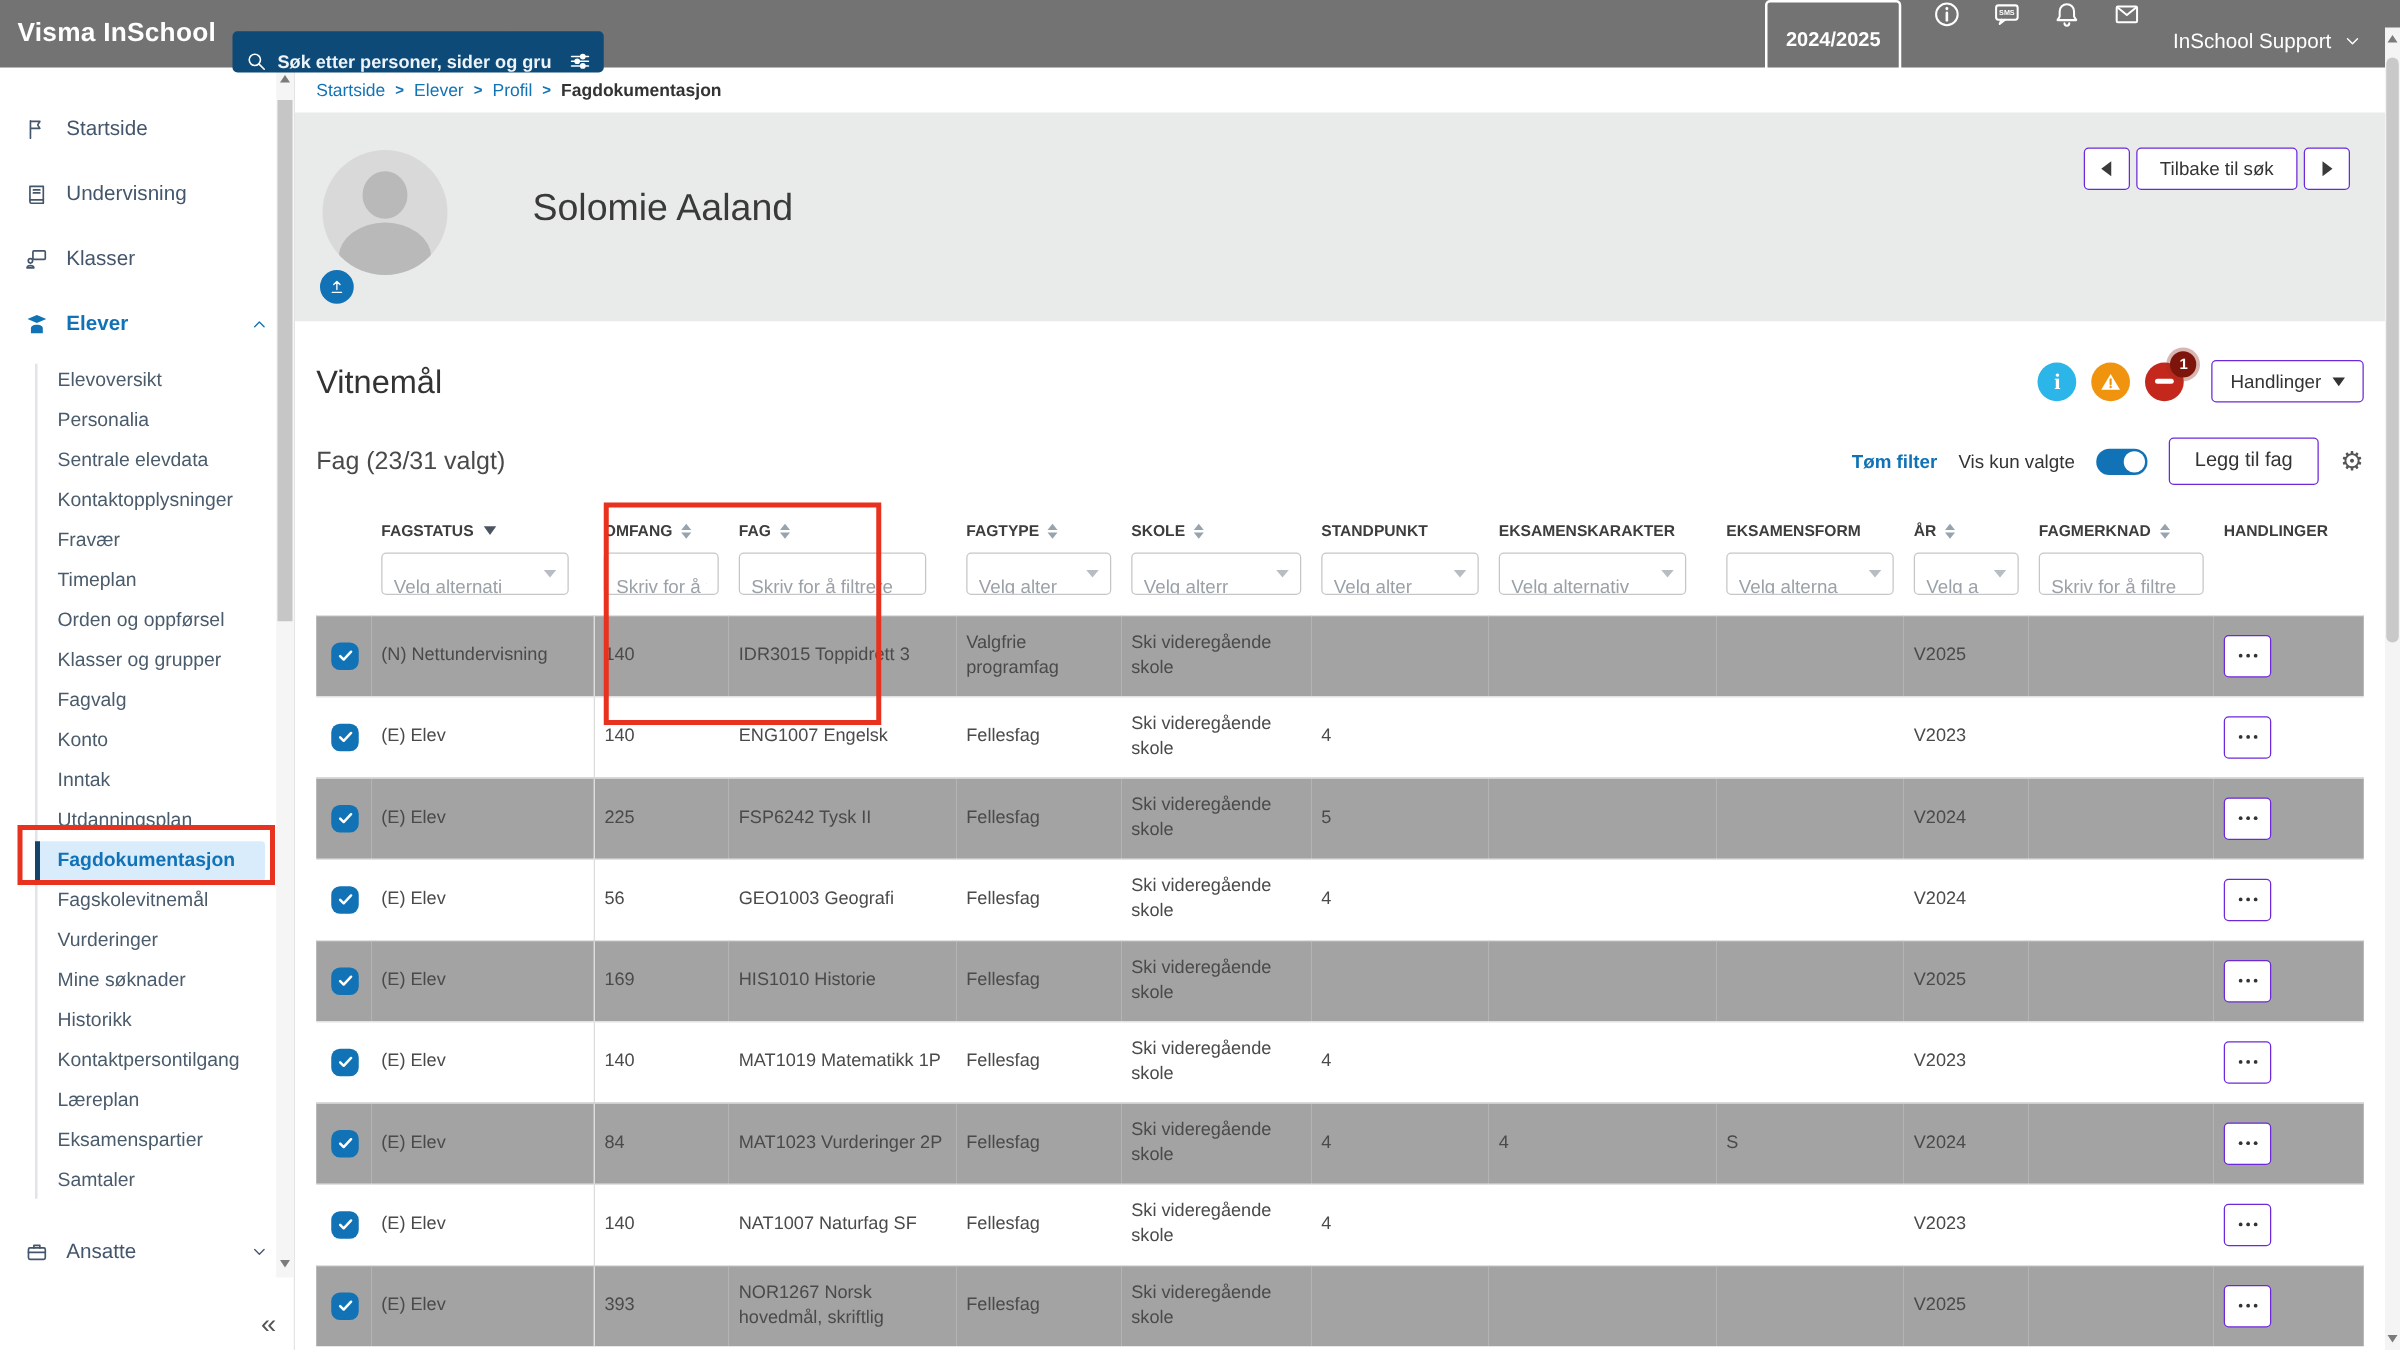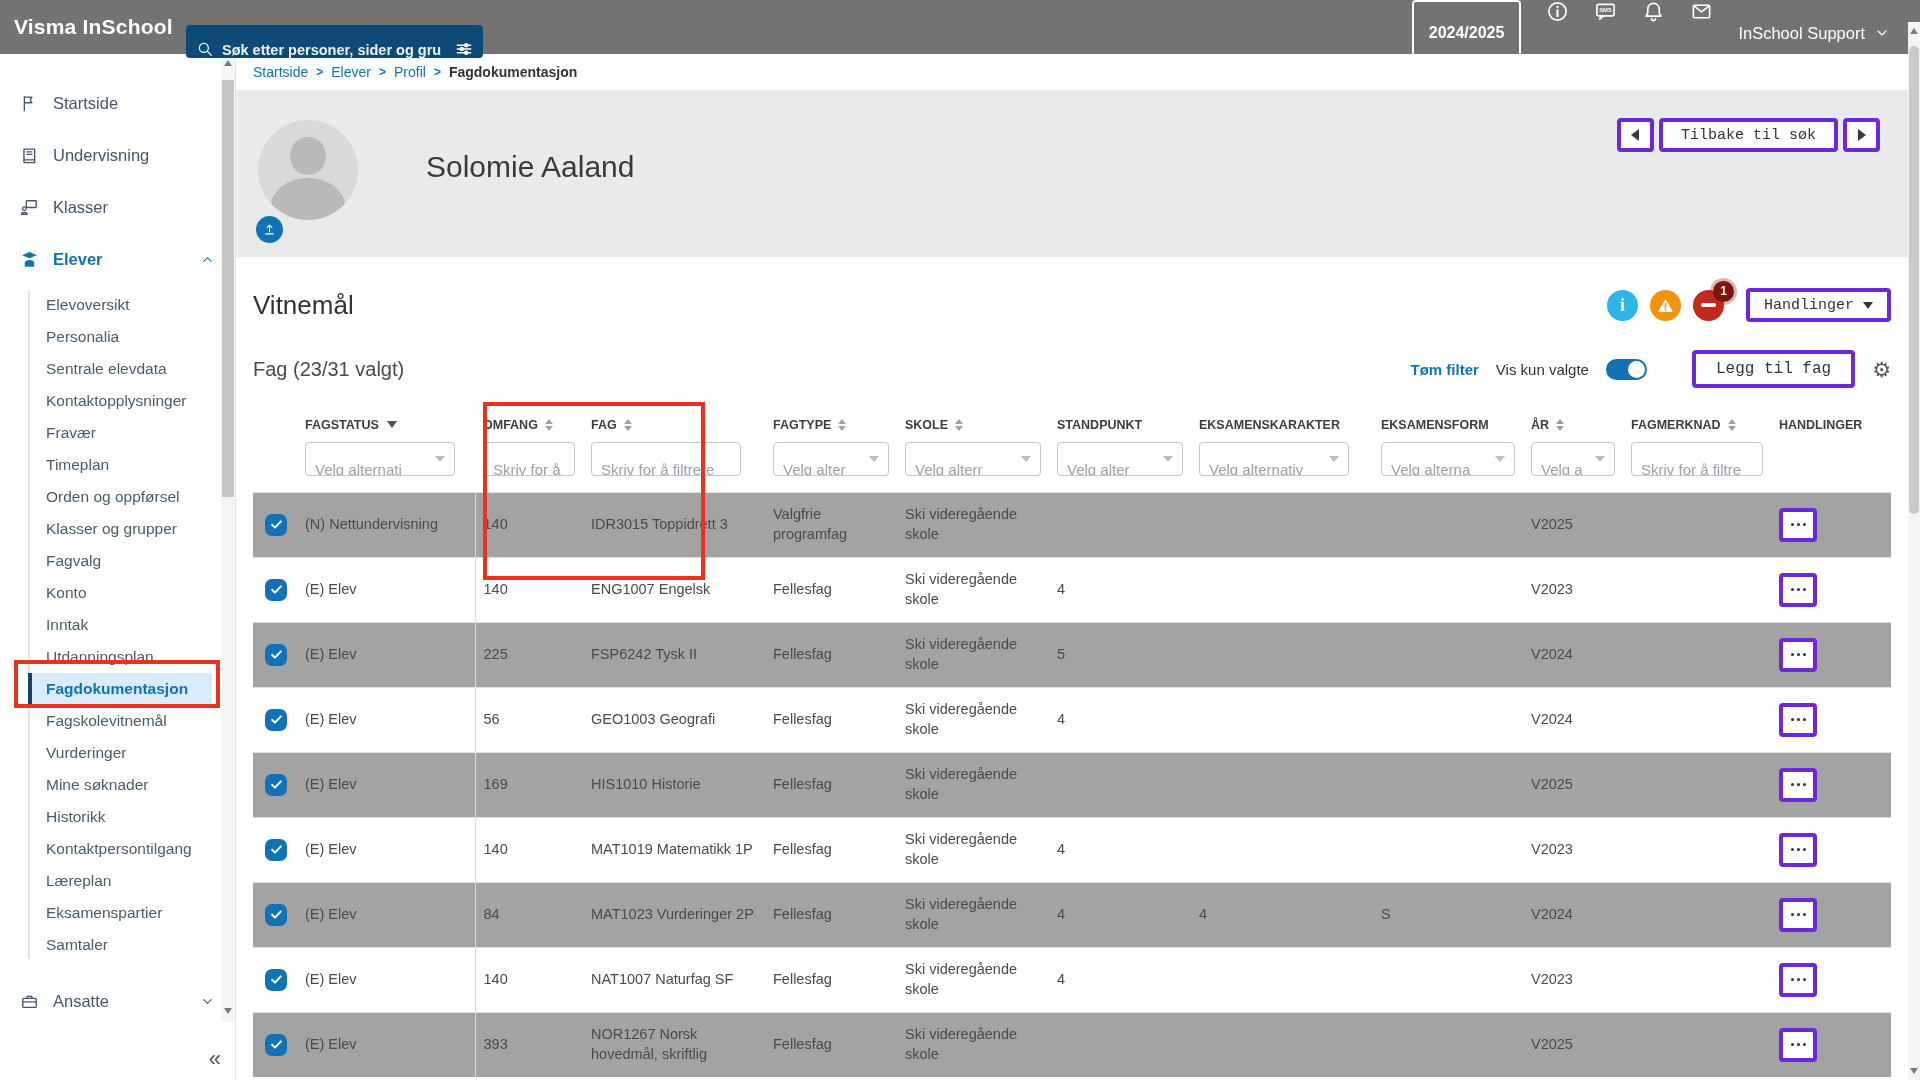--- a/index.html
+++ b/index.html
@@ -66,22 +66,22 @@
           background:#d9d9d9; overflow:hidden; }
   .avatar::before { content:''; position:absolute; left:32px; top:17px; width:36px; height:38px;
           border-radius:50%; background:#b9b9b9; }
   .avatar::after { content:''; position:absolute; left:13px; top:58px; width:74px; height:56px;
           border-radius:50% 50% 0 0; background:#b9b9b9; }
   .upload-badge { position:absolute; left:18px; top:124px; width:31px; height:31px; border-radius:50%;
           background:#1173b6; border:2px solid #e9eaea; display:flex; align-items:center; justify-content:center; cursor:pointer; }
   .profile-name { position:absolute; left:190px; top:60px; font-size:30px; font-weight:500; color:#3a3a3a; }
 
   .back-group { position:absolute; right:28px; top:28px; display:flex; gap:5px; }
-  .wbtn { background:#fff; border:4px solid #6d28d9; border-radius:4px; height:34px; color:#333;
-          font-size:15px; font-family:Liberation Mono, monospace; display:flex; align-items:center; justify-content:center; cursor:pointer; }
+  .wbtn { background:#fff; border:1px solid #6d28d9; border-radius:4px; height:34px; color:#333;
+          font-size:15px; font-family:Liberation Sans, sans-serif; display:flex; align-items:center; justify-content:center; cursor:pointer; }
   .nav-btn { width:37px; }
   .back-btn { padding:0 18px; }
   .tri-left  { width:0; height:0; border-top:6px solid transparent; border-bottom:6px solid transparent; border-right:8px solid #3a3a3a; }
   .tri-right { width:0; height:0; border-top:6px solid transparent; border-bottom:6px solid transparent; border-left:8px solid #3a3a3a; }
 
   .content { padding:0 17px; }
   .page-head { display:flex; align-items:center; margin-top:30px; height:36px; }
   .page-title { font-size:26px; font-weight:500; color:#333; }
   .status-icons { margin-left:auto; display:flex; align-items:center; gap:12px; }
   .sic { width:31px; height:31px; border-radius:50%; display:flex; align-items:center; justify-content:center; cursor:pointer; }
@@ -96,21 +96,21 @@
   .handlinger-btn { margin-left:22px; padding:0 14px; gap:9px; font-weight:400; }
   .tri-dn-sm { width:0; height:0; border-left:5px solid transparent; border-right:5px solid transparent; border-top:7px solid #333; }
 
   .fag-row { display:flex; align-items:center; margin-top:26px; height:40px; }
   .fag-title { font-size:20px; color:#4a4a4a; }
   .fag-controls { margin-left:auto; display:flex; align-items:center; gap:17px; }
   .tom-filter { color:#1173b6; font-weight:700; font-size:15px; cursor:pointer; }
   .vis-label { font-size:15px; color:#333; }
   .toggle { width:41px; height:21px; border-radius:11px; background:#1173b6; position:relative; cursor:pointer; }
   .toggle .knob { position:absolute; right:2px; top:2px; width:17px; height:17px; border-radius:50%; background:#fff; }
-  .legg-btn { height:38px; padding:0 20px; font-size:16px;margin-left:28px; }
+  .legg-btn { height:38px; padding:0 20px; font-size:16px; }
   .gear { font-size:21px; color:#555; cursor:pointer; line-height:1; }
 
   
   table { width:100%; border-collapse:collapse; table-layout:fixed; margin-top:14px; }
   col.c-cb{width:44px} col.c-fagstatus{width:178px} col.c-omfang{width:108px} col.c-fag{width:182px}
   col.c-fagtype{width:132px} col.c-skole{width:152px} col.c-standpunkt{width:142px}
   col.c-ekskar{width:182px} col.c-eksform{width:150px} col.c-ar{width:100px}
   col.c-fagmerknad{width:148px} col.c-handl{width:120px}
   th { text-align:left; font-size:12.5px; color:#3d3d3d; padding:14px 8px 10px; white-space:nowrap;
        vertical-align:middle; }

